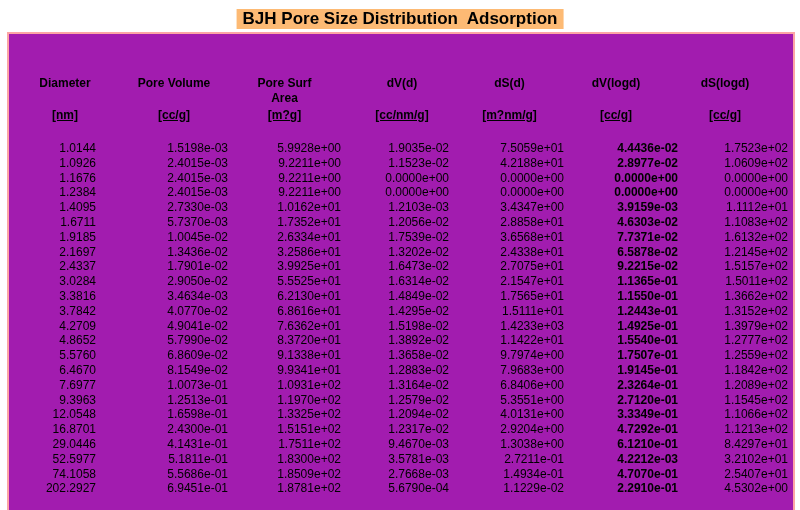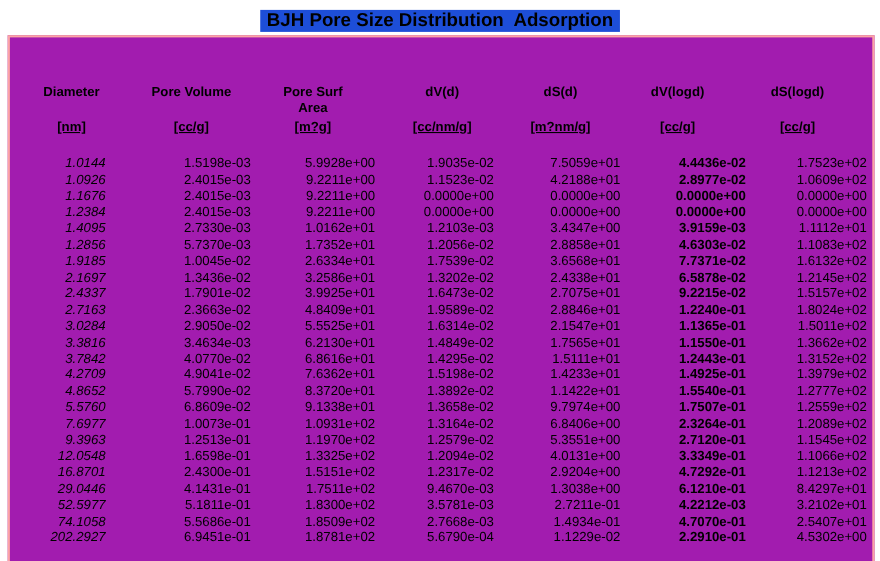--- a/index.html
+++ b/index.html
@@ -23,21 +23,21 @@
     width: 784px;
     height: 479px;
     border: 2px solid #fca5a5;
     background: #a21caf;
   }
   .report-title {
     position: absolute;
     top: 9px;
     left: 50%;
     transform: translateX(-50%);
-    background: #1d4ed8;
+    background: #fdba74;
     padding: 0 6px;
     font-size: 17px;
     font-weight: bold;
     white-space: pre;
     z-index: 2;
   }
   table.bjh {
     margin-top: 42px;
     width: 784px;
     border-collapse: collapse;
@@ -73,21 +73,21 @@
 
   tbody td {
     font-size: 12px;
     text-align: right;
     padding: 0;
     height: 14.8px;
     line-height: 14.8px;
     white-space: nowrap;
     overflow: hidden;
   }
-  tbody td:nth-child(1) { padding-right: 13px; font-style: italic; }
+  tbody td:nth-child(1) { padding-right: 13px; }
   tbody td:nth-child(2) { padding-right: 11px; }
   tbody td:nth-child(3) { padding-right: 13px; }
   tbody td:nth-child(4) { padding-right: 15px; }
   tbody td:nth-child(5) { padding-right: 15px; }
   tbody td:nth-child(6) { padding-right: 13px; font-weight: bold; }
   tbody td:nth-child(7) { padding-right: 5px; }
 </style>
 </head>
 <body>
 
@@ -189,21 +189,21 @@
           <tr>
             <td>1.4095</td>
             <td>2.7330e-03</td>
             <td>1.0162e+01</td>
             <td>1.2103e-03</td>
             <td>3.4347e+00</td>
             <td>3.9159e-03</td>
             <td>1.1112e+01</td>
           </tr>
           <tr>
-            <td>1.2856</td>
+            <td>1.6711</td>
             <td>5.7370e-03</td>
             <td>1.7352e+01</td>
             <td>1.2056e-02</td>
             <td>2.8858e+01</td>
             <td>4.6303e-02</td>
             <td>1.1083e+02</td>
           </tr>
           <tr>
             <td>1.9185</td>
             <td>1.0045e-02</td>
@@ -225,29 +225,20 @@
           <tr>
             <td>2.4337</td>
             <td>1.7901e-02</td>
             <td>3.9925e+01</td>
             <td>1.6473e-02</td>
             <td>2.7075e+01</td>
             <td>9.2215e-02</td>
             <td>1.5157e+02</td>
           </tr>
           <tr>
-            <td>2.7163</td>
-            <td>2.3663e-02</td>
-            <td>4.8409e+01</td>
-            <td>1.9589e-02</td>
-            <td>2.8846e+01</td>
-            <td>1.2240e-01</td>
-            <td>1.8024e+02</td>
-          </tr>
-          <tr>
             <td>3.0284</td>
             <td>2.9050e-02</td>
             <td>5.5525e+01</td>
             <td>1.6314e-02</td>
             <td>2.1547e+01</td>
             <td>1.1365e-01</td>
             <td>1.5011e+02</td>
           </tr>
           <tr>
             <td>3.3816</td>
@@ -265,21 +256,21 @@
             <td>1.4295e-02</td>
             <td>1.5111e+01</td>
             <td>1.2443e-01</td>
             <td>1.3152e+02</td>
           </tr>
           <tr>
             <td>4.2709</td>
             <td>4.9041e-02</td>
             <td>7.6362e+01</td>
             <td>1.5198e-02</td>
-            <td>1.4233e+01</td>
+            <td>1.4233e+03</td>
             <td>1.4925e-01</td>
             <td>1.3979e+02</td>
           </tr>
           <tr>
             <td>4.8652</td>
             <td>5.7990e-02</td>
             <td>8.3720e+01</td>
             <td>1.3892e-02</td>
             <td>1.1422e+01</td>
             <td>1.5540e-01</td>
@@ -288,20 +279,29 @@
           <tr>
             <td>5.5760</td>
             <td>6.8609e-02</td>
             <td>9.1338e+01</td>
             <td>1.3658e-02</td>
             <td>9.7974e+00</td>
             <td>1.7507e-01</td>
             <td>1.2559e+02</td>
           </tr>
           <tr>
+            <td>6.4670</td>
+            <td>8.1549e-02</td>
+            <td>9.9341e+01</td>
+            <td>1.2883e-02</td>
+            <td>7.9683e+00</td>
+            <td>1.9145e-01</td>
+            <td>1.1842e+02</td>
+          </tr>
+          <tr>
             <td>7.6977</td>
             <td>1.0073e-01</td>
             <td>1.0931e+02</td>
             <td>1.3164e-02</td>
             <td>6.8406e+00</td>
             <td>2.3264e-01</td>
             <td>1.2089e+02</td>
           </tr>
           <tr>
             <td>9.3963</td>

